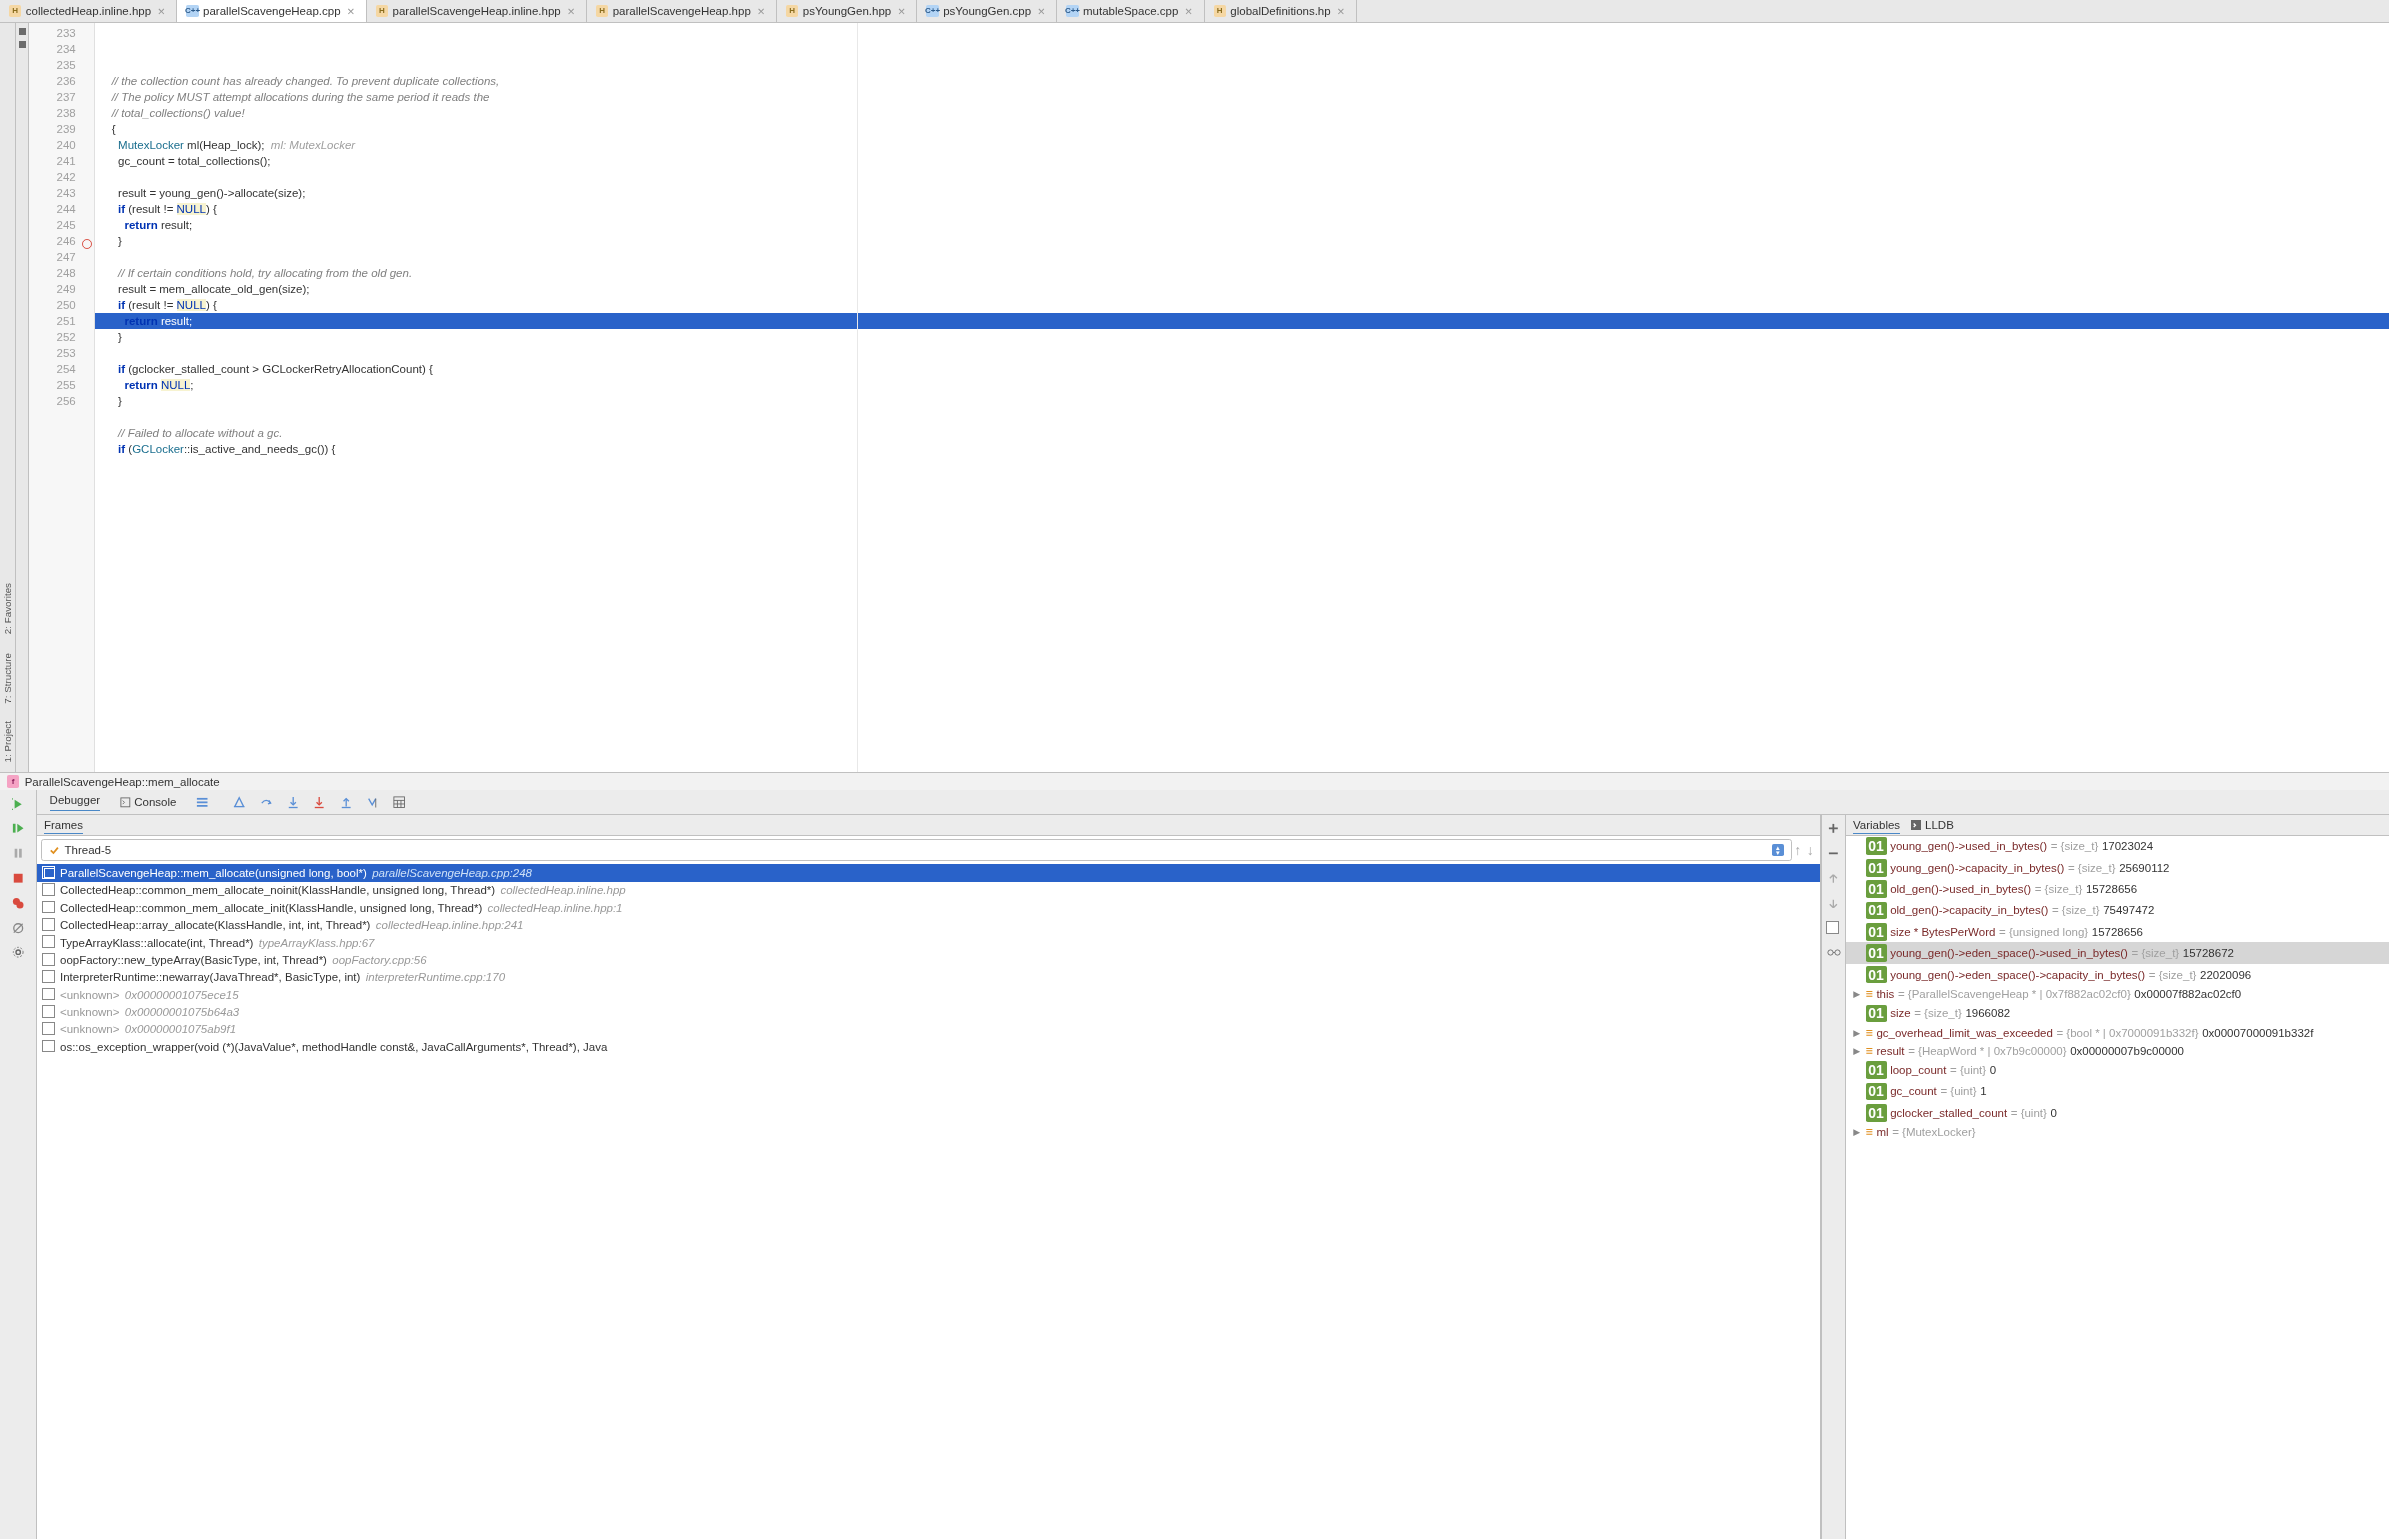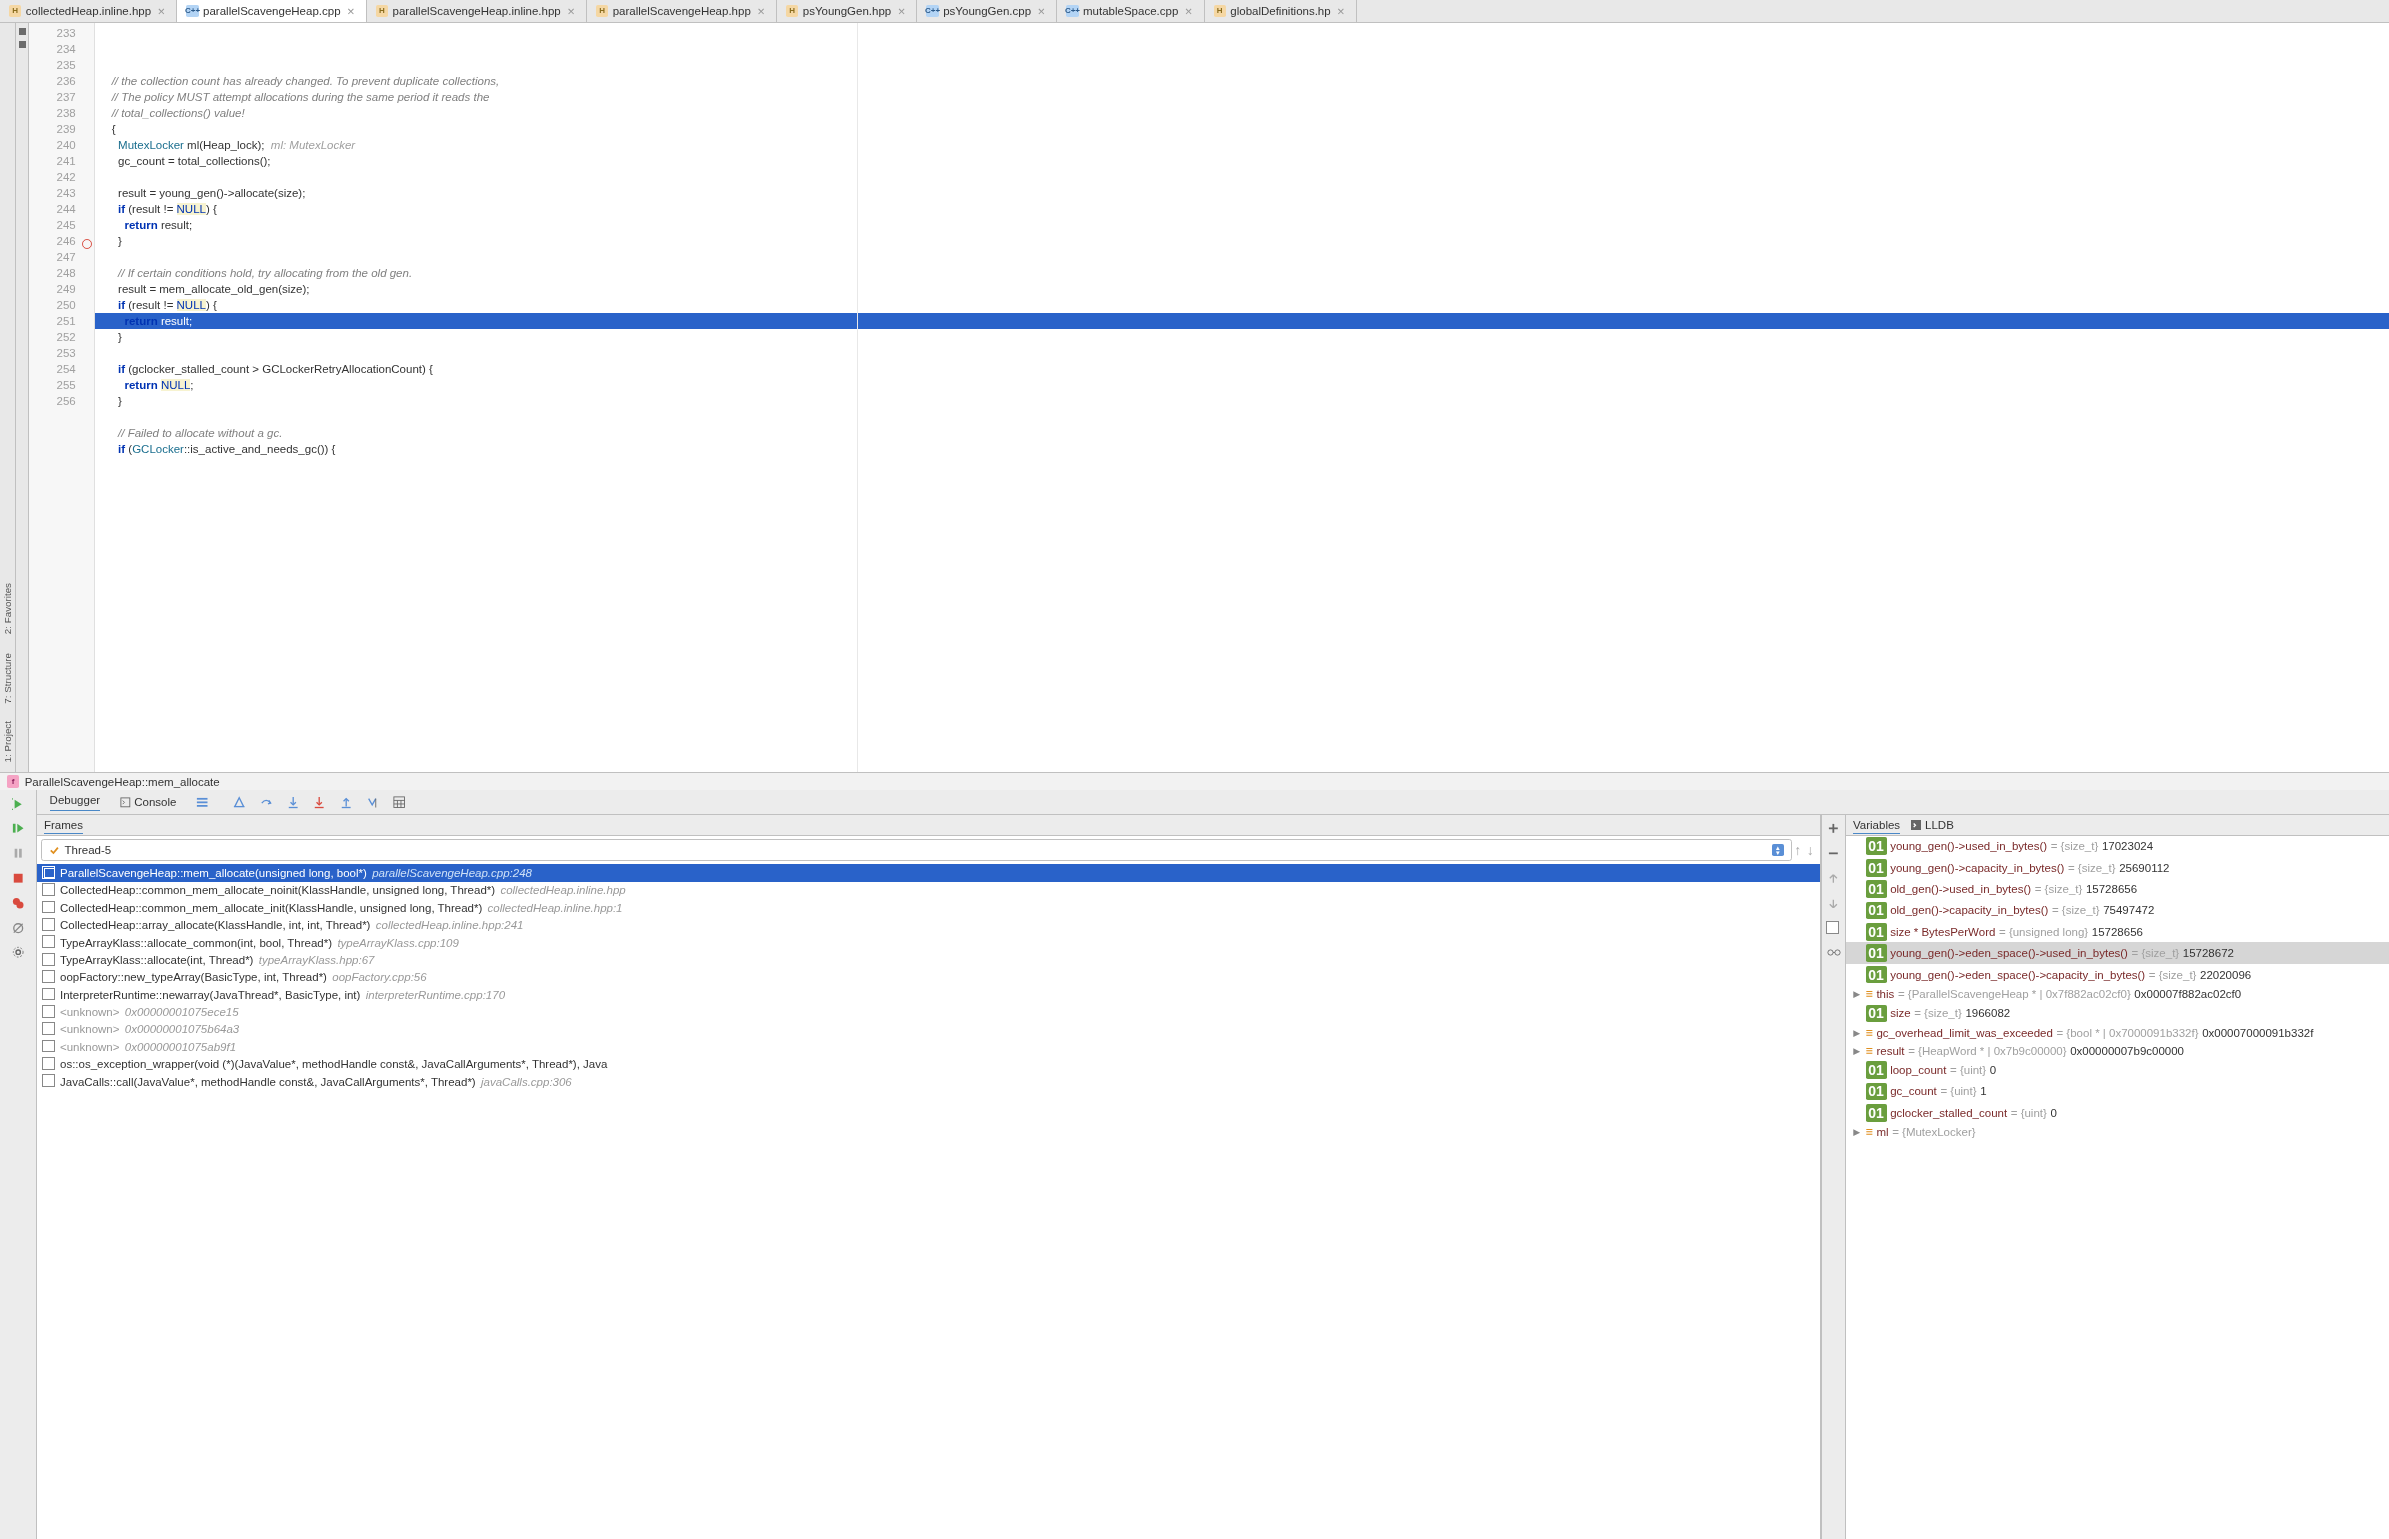--- a/index.html
+++ b/index.html
@@ -332,25 +332,20 @@
                 <span>CollectedHeap::common_mem_allocate_init(KlassHandle, unsigned long, Thread*) </span>
                 <span class="fr-loc">collectedHeap.inline.hpp:1</span>
               </div>
               <div class="frame-row">
                 <span class="stack-ic"></span>
                 <span>CollectedHeap::array_allocate(KlassHandle, int, int, Thread*) </span>
                 <span class="fr-loc">collectedHeap.inline.hpp:241</span>
               </div>
               <div class="frame-row">
                 <span class="stack-ic"></span>
-                <span>TypeArrayKlass::allocate_common(int, bool, Thread*) </span>
-                <span class="fr-loc">typeArrayKlass.cpp:109</span>
-              </div>
-              <div class="frame-row">
-                <span class="stack-ic"></span>
                 <span>TypeArrayKlass::allocate(int, Thread*) </span>
                 <span class="fr-loc">typeArrayKlass.hpp:67</span>
               </div>
               <div class="frame-row">
                 <span class="stack-ic"></span>
                 <span>oopFactory::new_typeArray(BasicType, int, Thread*) </span>
                 <span class="fr-loc">oopFactory.cpp:56</span>
               </div>
               <div class="frame-row">
                 <span class="stack-ic"></span>
@@ -369,25 +364,20 @@
               </div>
               <div class="frame-row">
                 <span class="stack-ic"></span>
                 <span style="color: rgb(153, 153, 153);">&lt;unknown&gt; </span>
                 <span class="fr-loc">0x00000001075ab9f1</span>
               </div>
               <div class="frame-row">
                 <span class="stack-ic"></span>
                 <span>os::os_exception_wrapper(void (*)(JavaValue*, methodHandle const&amp;, JavaCallArguments*, Thread*), Java </span>
                 <span class="fr-loc"></span>
-              </div>
-              <div class="frame-row">
-                <span class="stack-ic"></span>
-                <span>JavaCalls::call(JavaValue*, methodHandle const&amp;, JavaCallArguments*, Thread*) </span>
-                <span class="fr-loc">javaCalls.cpp:306</span>
               </div>
             </div>
         </div>
 
         <div class="vars-tools">
           <div class="side-btn">
               <svg width="10.7" height="10.7" viewBox="0 0 12 12">
                 <line x1="6" y1="1" x2="6" y2="11" stroke="#666" stroke-width="2"></line>
                 <line x1="1" y1="6" x2="11" y2="6" stroke="#666" stroke-width="2"></line>
               </svg>

